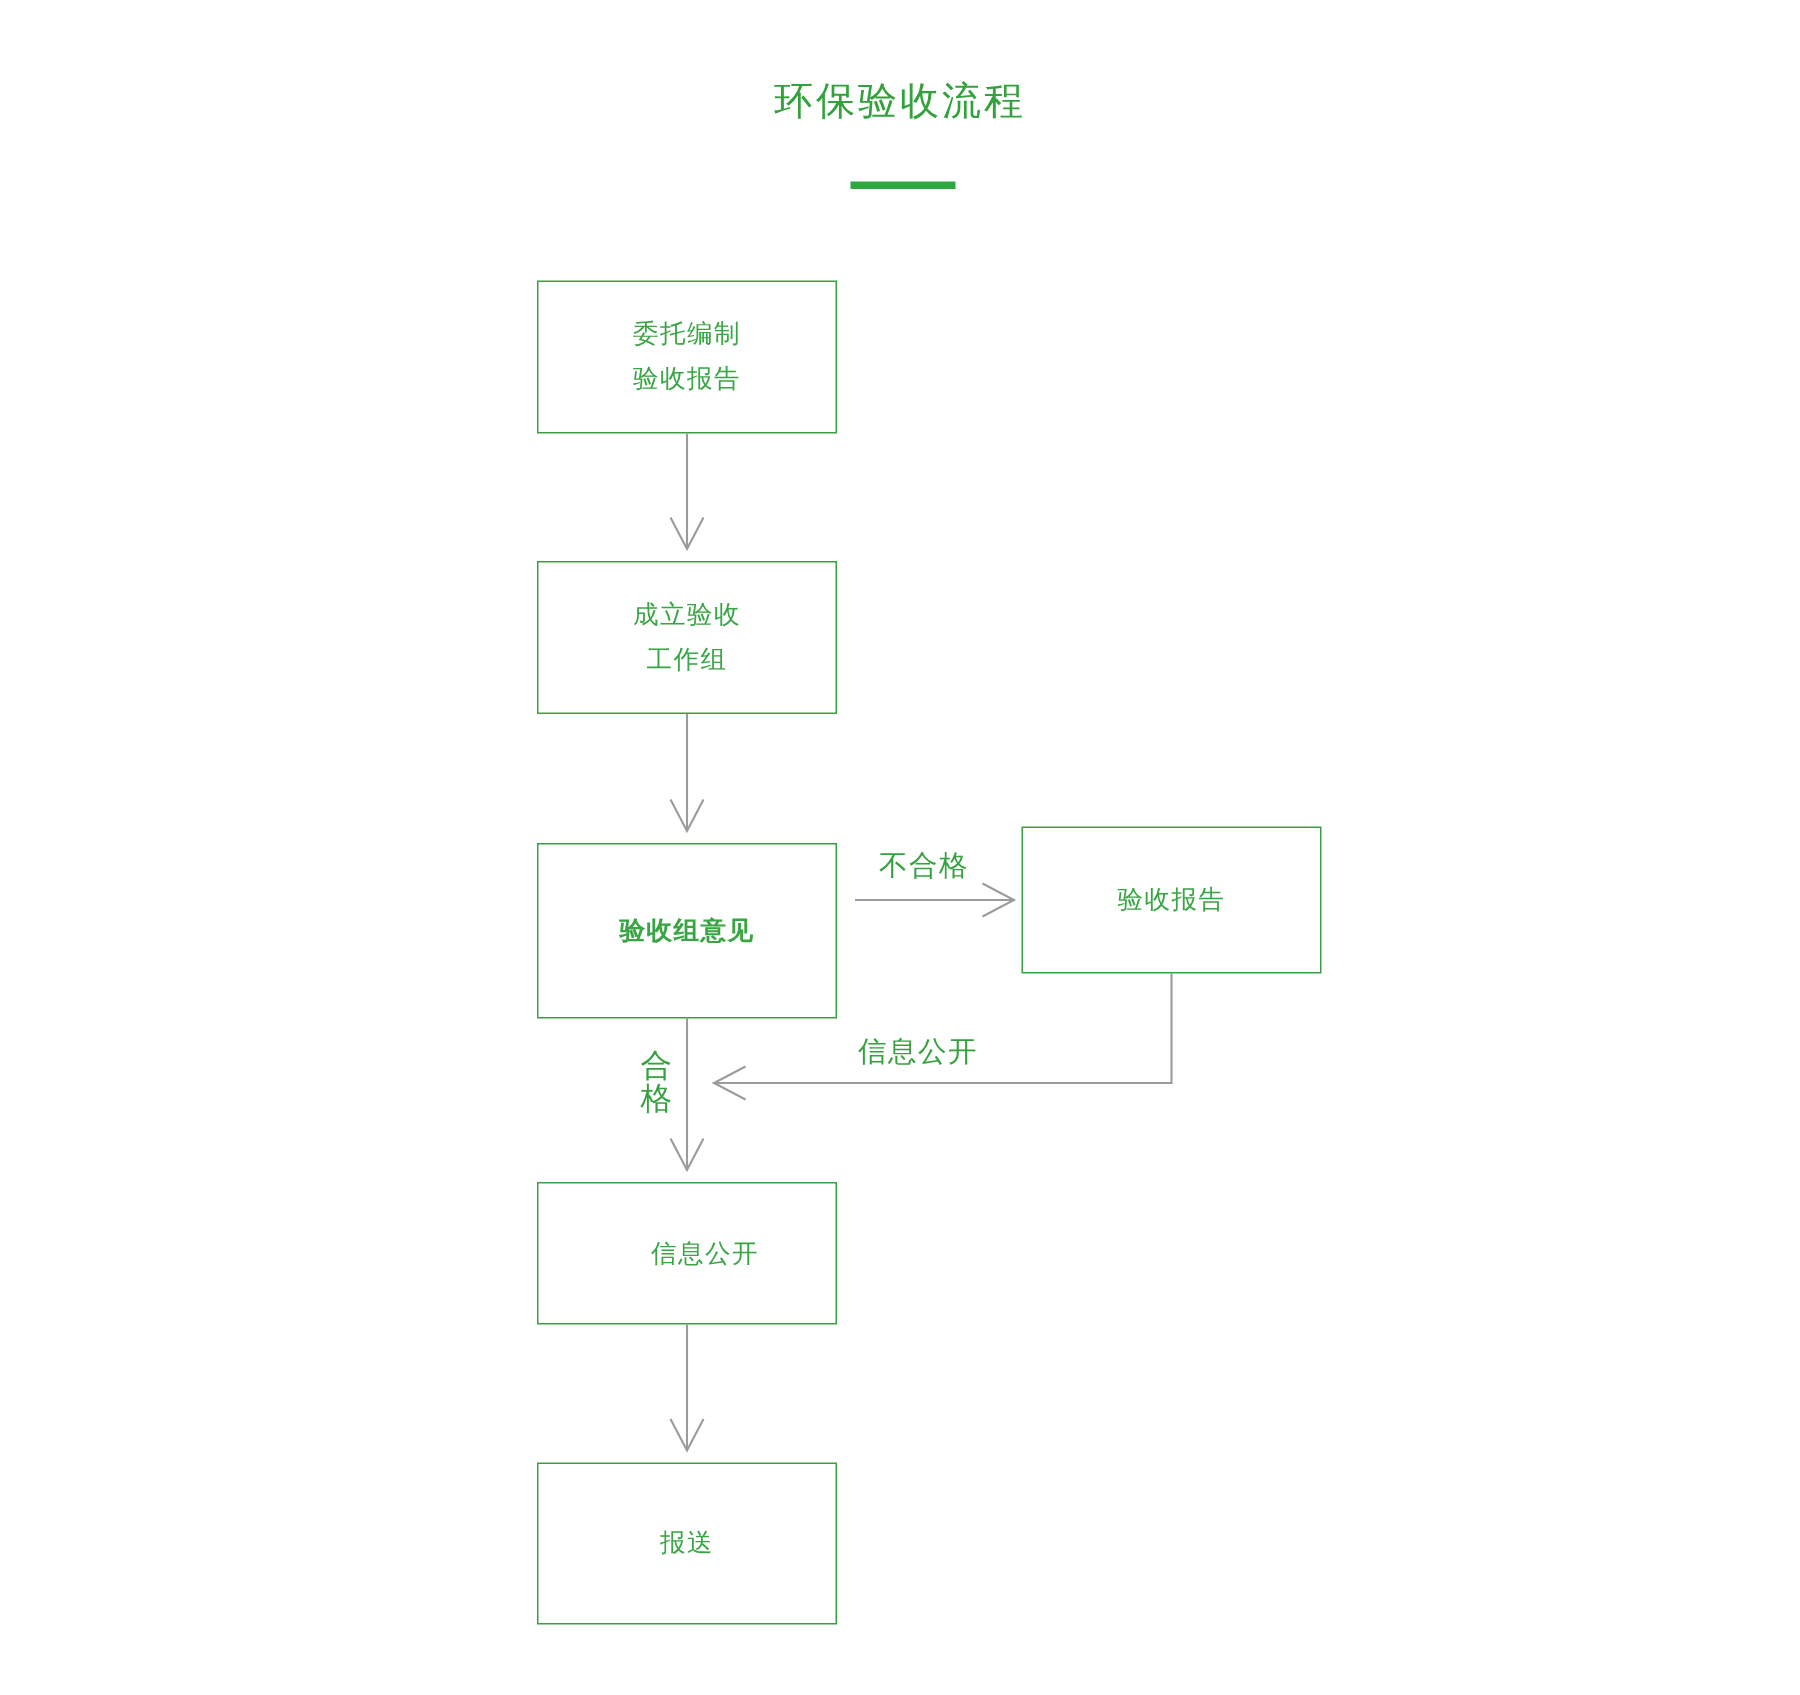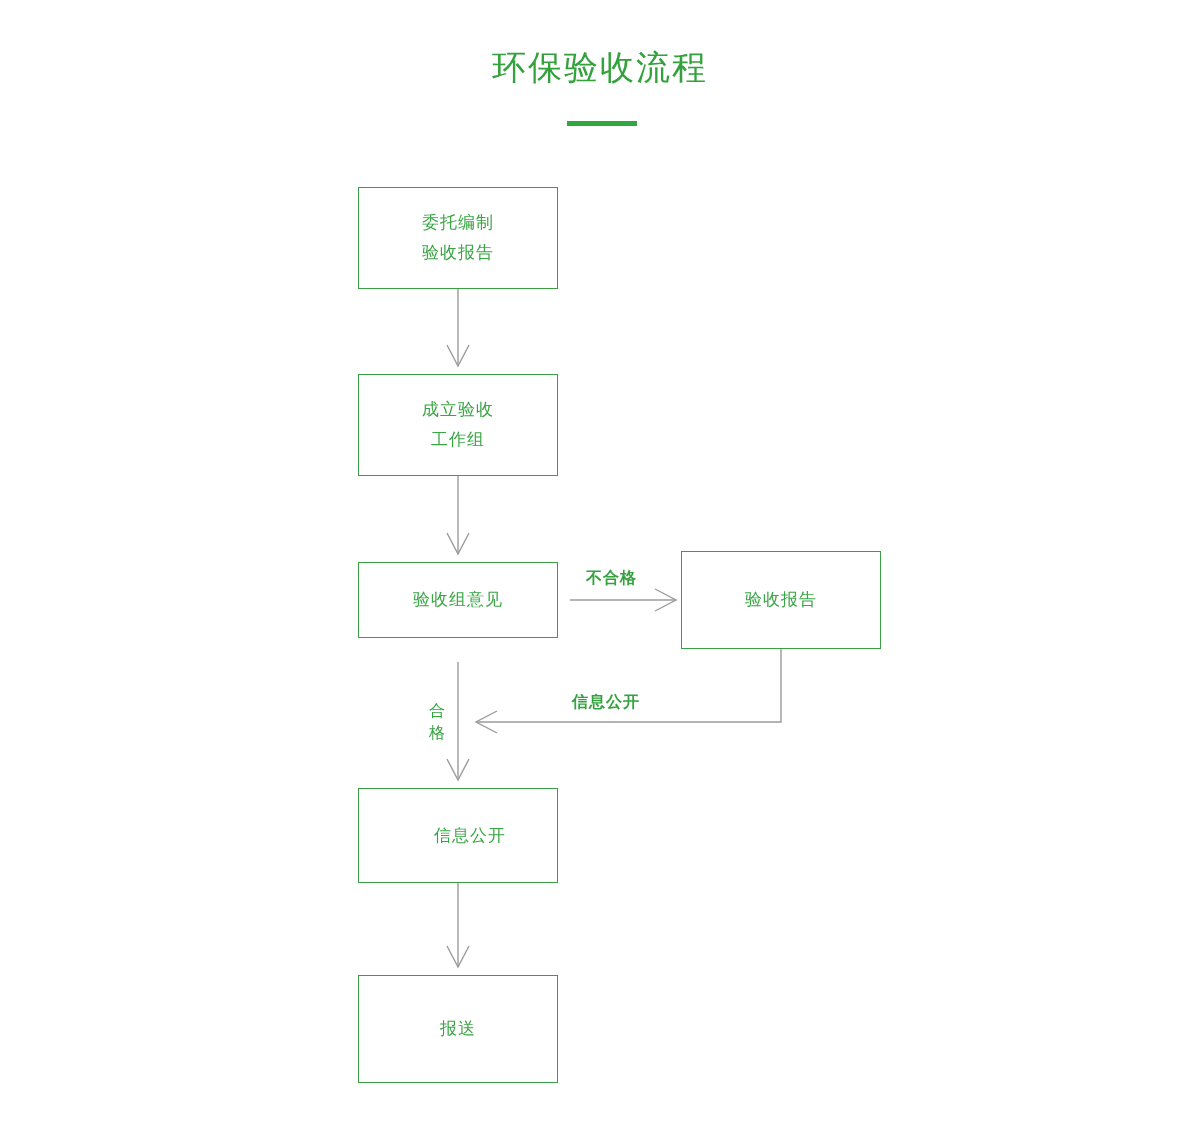--- a/index.html
+++ b/index.html
@@ -18,21 +18,21 @@
     background: #ffffff;
     overflow: hidden;
   }
   
   .title {
     position: absolute;
     left: 0;
     top: 44px;
     width: 1200px;
     text-align: center;
-    font-size: 34px;
+    font-size: 26px;
     line-height: 46px;
     letter-spacing: 2px;
     color: #33a13c;
     font-weight: 400;
     white-space: nowrap;
   }
   .title-underline {
     position: absolute;
     left: 567px;
     top: 121px;
@@ -76,30 +76,29 @@
     fill: none;
     stroke: #9b9b9b;
     stroke-width: 1.4;
     stroke-linecap: butt;
     stroke-linejoin: miter;
   }
   
   .edge-label {
     position: absolute;
     color: #35a23f;
-    font-size: 16px;
+    font-size: 19px;
     line-height: 22px;
     letter-spacing: 1px;
     white-space: nowrap;
-    font-weight: bold;
   }
   .edge-label-vertical {
     position: absolute;
     color: #35a23f;
-    font-size: 16px;
+    font-size: 21px;
     line-height: 22px;
     width: 18px;
     text-align: right;
     word-break: break-all;
     white-space: normal;
   }
 </style>
 </head>
 <body>
 
@@ -144,21 +143,21 @@
   <div class="node" style="left:358px; top:187px; width:200px; height:102px;">
     <span>委托编制</span>
     <span>验收报告</span>
   </div>
 
   <div class="node" style="left:358px; top:374px; width:200px; height:102px;">
     <span>成立验收</span>
     <span>工作组</span>
   </div>
 
-  <div class="node" style="left:358px; top:562px; width:200px; height:76px;">
+  <div class="node" style="left:358px; top:562px; width:200px; height:117px;font-weight:bold;">
     <span>验收组意见</span>
   </div>
 
   <div class="node" style="left:681px; top:551px; width:200px; height:98px;">
     <span>验收报告</span>
   </div>
 
   <div class="node" style="left:358px; top:788px; width:200px; height:95px;padding-left:24px;">
     <span>信息公开</span>
   </div>

